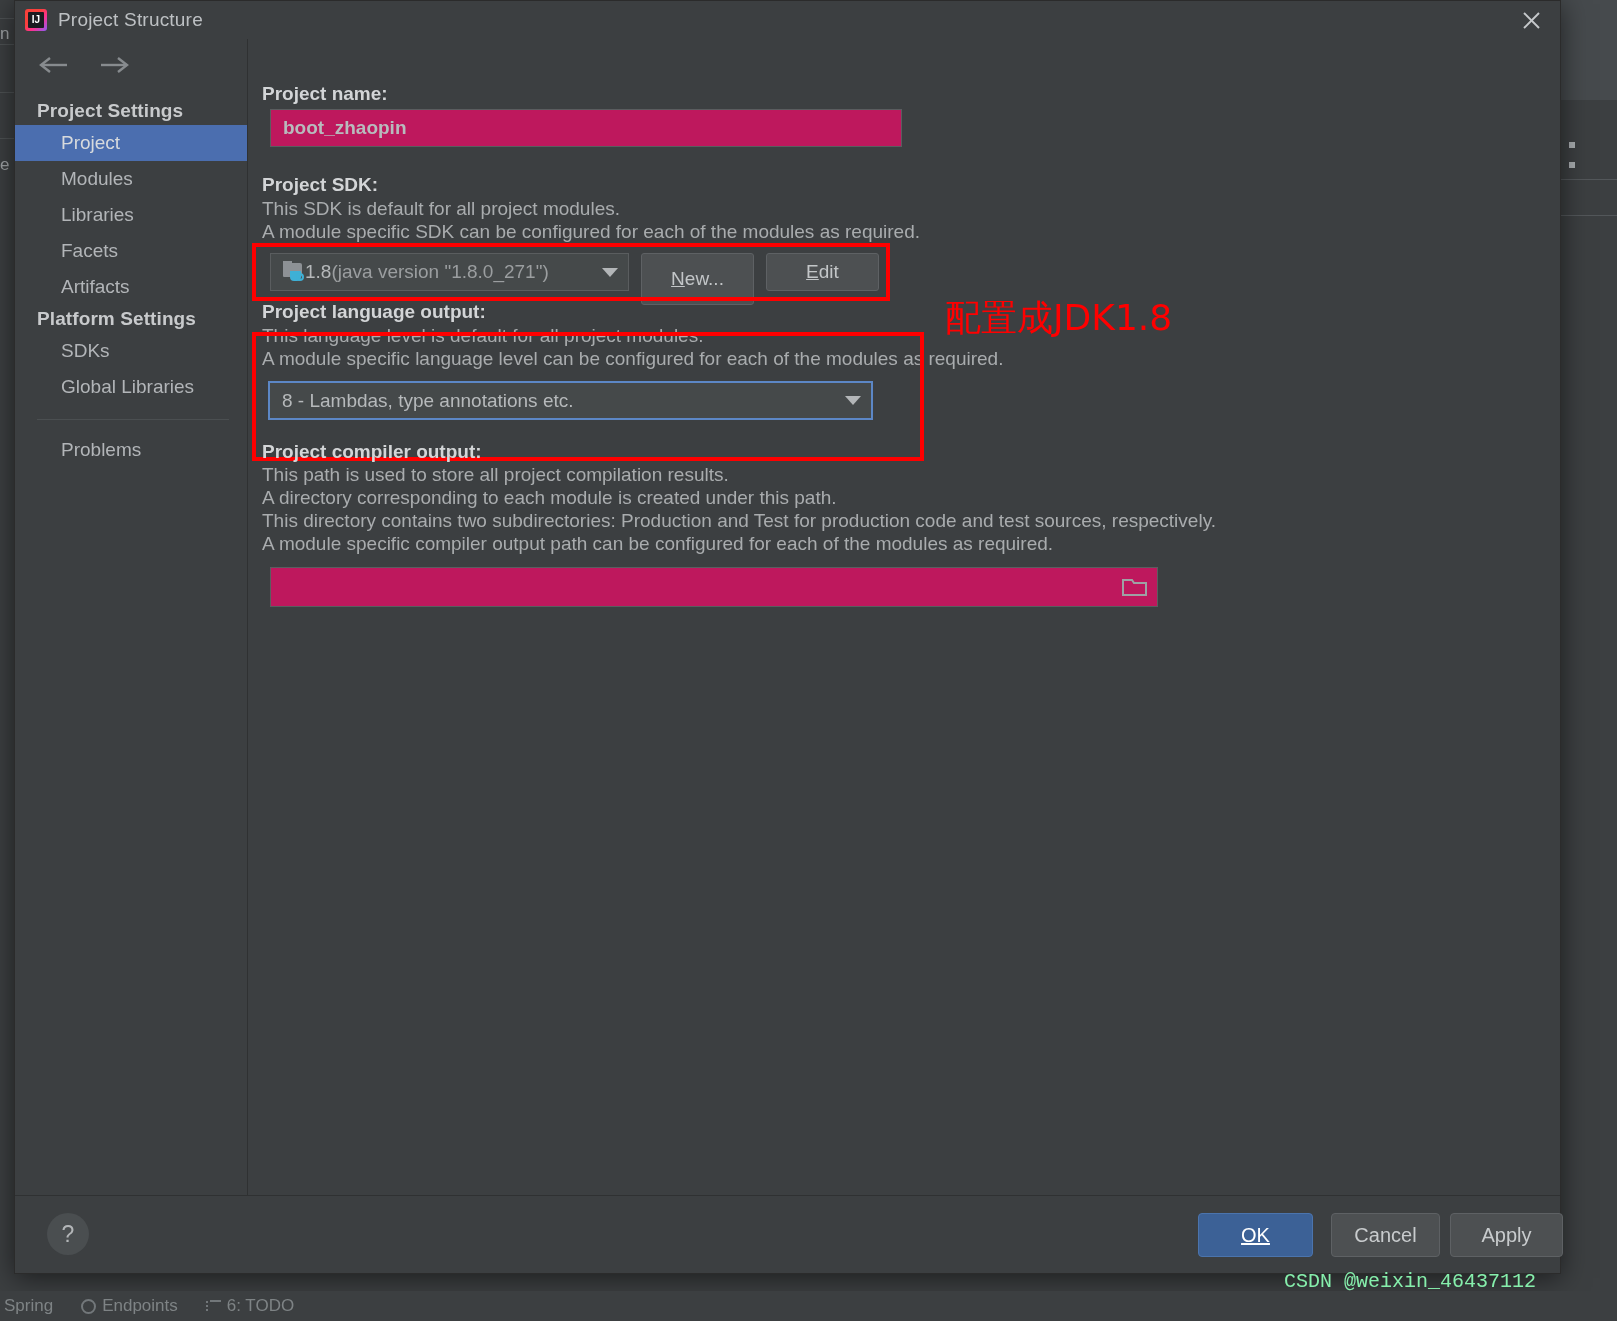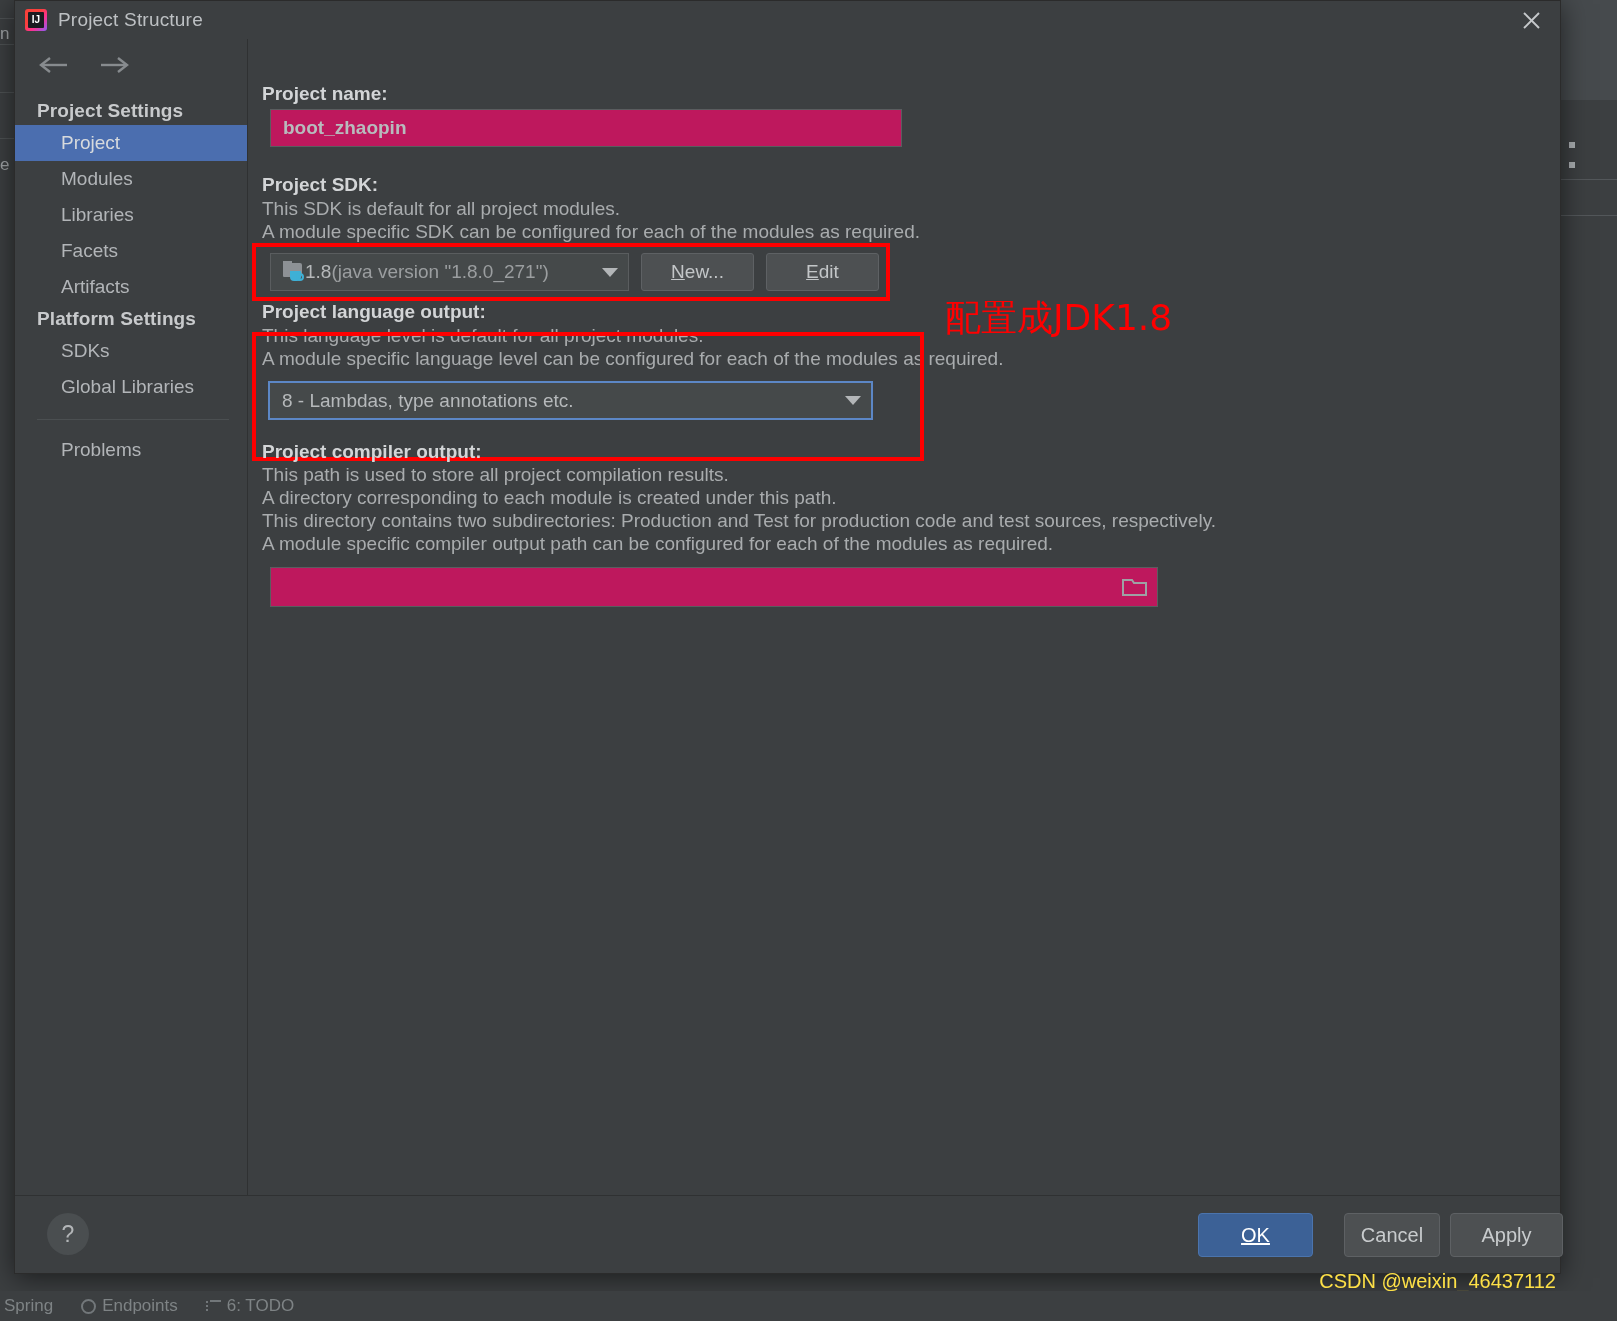--- a/index.html
+++ b/index.html
@@ -289,33 +289,33 @@
     display: flex; align-items: center; justify-content: center;
     color: #c8cbcd; font-size: 20px;
     cursor: pointer;
     font-family: "Liberation Sans", sans-serif;
   }
   #ok-btn {
     right: 247px; width: 115px;
     background: #3c6196; border: 1px solid #4b74ad; color: #ffffff; text-decoration: underline;
   }
   #cancel-btn {
-    right: 120px; width: 96px;
+    right: 120px; width: 109px;
     background: #4d5052; border: 1px solid #5e6164;
   }
   #apply-btn {
     right: -3px; width: 113px;
     background: #4d5052; border: 1px solid #5e6164;
   }
   #watermark {
     position: absolute;
-    right: 4px; bottom: -20px;
-    color: #fde047; font-size: 20px;
-    white-space: nowrap;
-    font-family: Liberation Sans, sans-serif;
+    right: 24px; bottom: -20px;
+    color: #86efac; font-size: 20px;
+    white-space: nowrap;
+    font-family: Liberation Mono, monospace;
   }
 </style>
 </head>
 <body>
 
 <div id="bg-ide">
   <div class="bg-left-strip">
     <div class="bg-left-line" style="top:18px;"></div>
     <div class="bg-left-line" style="top:44px;"></div>
     <div class="bg-left-line" style="top:92px;"></div>
@@ -395,21 +395,21 @@
           <span class="sdk-icon">
             <span class="folder"></span>
               <span class="cup"></span>
           </span>
           <span>1.8</span>
           <span class="dim">(java version "1.8.0_271")</span>
         </span>
         <span class="arrow-down"></span>
       </div>
 
-      <div class="btn" style="left:393px; top:214px; width:113px; height:38px;">
+      <div class="btn" style="left:393px; top:214px; width:113px; height:52px;">
         <span><u>N</u><span>ew...</span></span>
       </div>
       <div class="btn" style="left:518px; top:214px; width:113px; height:38px;">
         <span><u>E</u><span>dit</span></span>
       </div>
 
       <div class="annot-box" style="left:4px; top:204px; width:638px; height:58px;"></div>
       <div class="annot-text" style="left:697px; top:255px;text-align:center;">配置成JDK1.8</div>
 
       <div class="field-label" style="left:14px; top:262px;">Project language output:</div>

